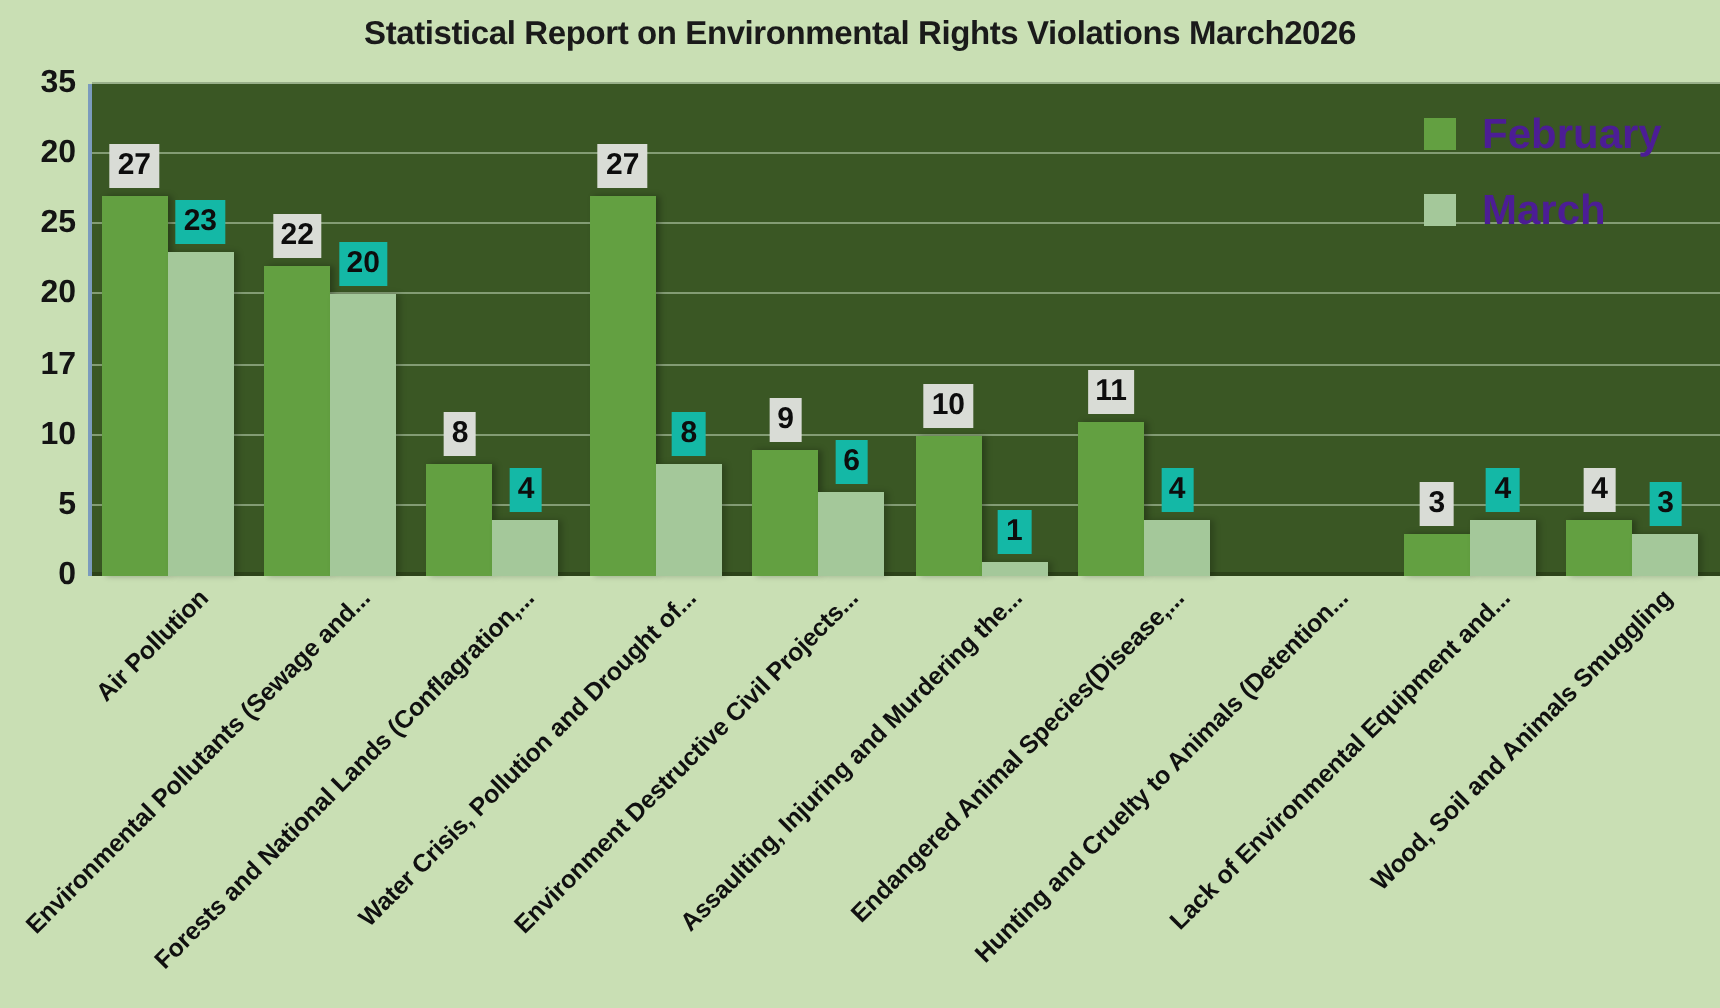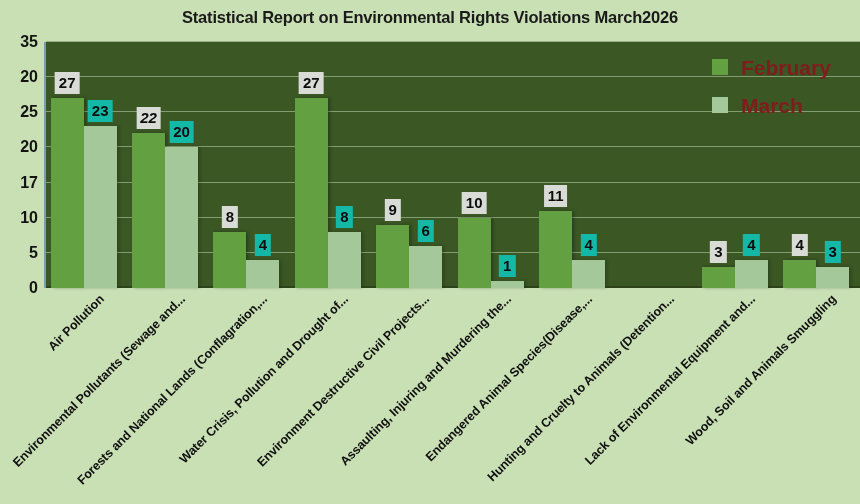--- a/index.html
+++ b/index.html
@@ -136,21 +136,21 @@
     width: 16px;
     height: 16px;
     flex: none;
   }
   .legend-swatch.feb { background: #63a041; }
   .legend-swatch.mar { background: #a4c89a; }
   .legend-text {
     margin-left: 13px;
     font-size: 21px;
     font-weight: bold;
-    color: #7f1d1d;
+    color: #4c1d95;
     white-space: nowrap;
     line-height: 1;
   }
 
   
   #x-axis {
     position: absolute;
     left: 44px;
     top: 292px;
     width: 816px;
@@ -197,21 +197,21 @@
         <div class="gridline" style="bottom: 210.857px;"></div>
         <div class="gridline" style="bottom: 246px;"></div>
         <div class="cat-group" style="left: 0px; width: 81.4px;">
           <div class="bar feb" style="left: 4.7px; width: 33px; height: 189.771px;"></div>
           <div class="bar-label feb" style="left: 21.2px; bottom: 193.771px;">27</div>
           <div class="bar mar" style="left: 37.7px; width: 33px; height: 161.657px;"></div>
           <div class="bar-label mar" style="left: 54.2px; bottom: 165.657px;">23</div>
         </div>
         <div class="cat-group" style="left: 81.4px; width: 81.4px;">
           <div class="bar feb" style="left: 4.7px; width: 33px; height: 154.629px;"></div>
-          <div class="bar-label feb" style="left: 21.2px; bottom: 158.629px; font-style: italic;">22</div>
+          <div class="bar-label feb" style="left: 21.2px; bottom: 158.629px;">22</div>
           <div class="bar mar" style="left: 37.7px; width: 33px; height: 140.571px;"></div>
           <div class="bar-label mar" style="left: 54.2px; bottom: 144.571px;">20</div>
         </div>
         <div class="cat-group" style="left: 162.8px; width: 81.4px;">
           <div class="bar feb" style="left: 4.7px; width: 33px; height: 56.2286px;"></div>
           <div class="bar-label feb" style="left: 21.2px; bottom: 60.2286px;">8</div>
           <div class="bar mar" style="left: 37.7px; width: 33px; height: 28.1143px;"></div>
           <div class="bar-label mar" style="left: 54.2px; bottom: 32.1143px;">4</div>
         </div>
         <div class="cat-group" style="left: 244.2px; width: 81.4px;">

